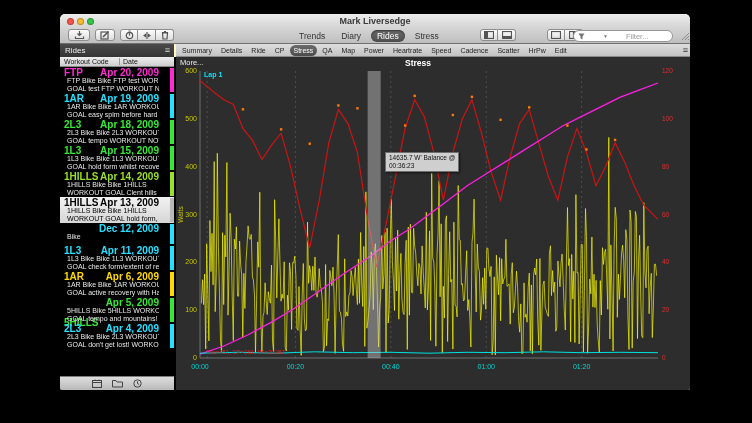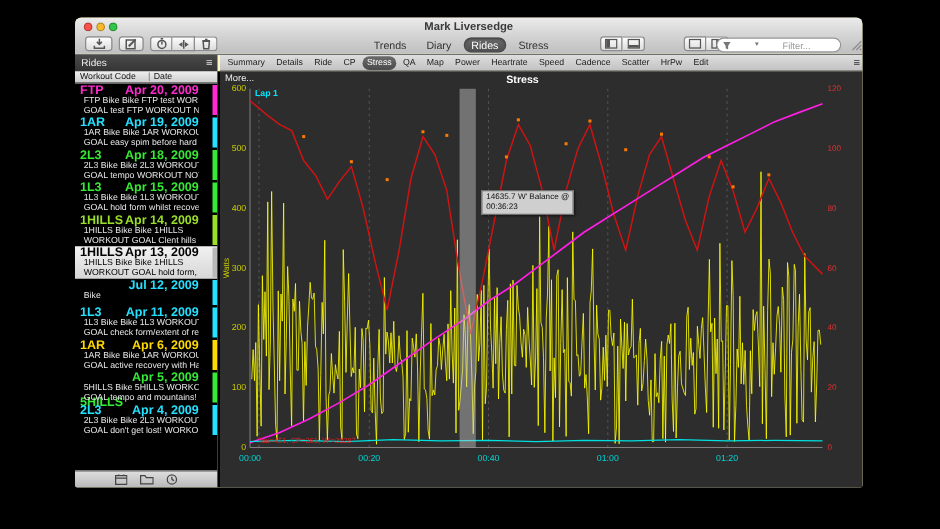--- a/index.html
+++ b/index.html
@@ -265,21 +265,21 @@
             <span style="color: rgb(0, 0, 0);">1HILLS</span>
             <span style="color: rgb(0, 0, 0);">Apr 13, 2009</span>
           </div>
           <div class="desc">1HILLS Bike Bike 1HILLS</div>
           <div class="desc">WORKOUT GOAL hold form, check</div>
           <div class="strip" style="background: rgb(184, 184, 184);"></div>
         </div>
         <div class="entry short">
           <div class="hdr">
             <span style="color: rgb(37, 224, 255);"></span>
-            <span style="color: rgb(37, 224, 255);">Jul 12, 2009</span>
+            <span style="color: rgb(37, 224, 255);">Dec 12, 2009</span>
           </div>
           <div class="desc">Bike</div>
           <div class="strip" style="background: rgb(37, 224, 255);"></div>
         </div>
         <div class="entry">
           <div class="hdr">
             <span style="color: rgb(37, 224, 255);">1L3</span>
             <span style="color: rgb(37, 224, 255);">Apr 11, 2009</span>
           </div>
           <div class="desc">1L3 Bike Bike 1L3 WORKOUT</div>

